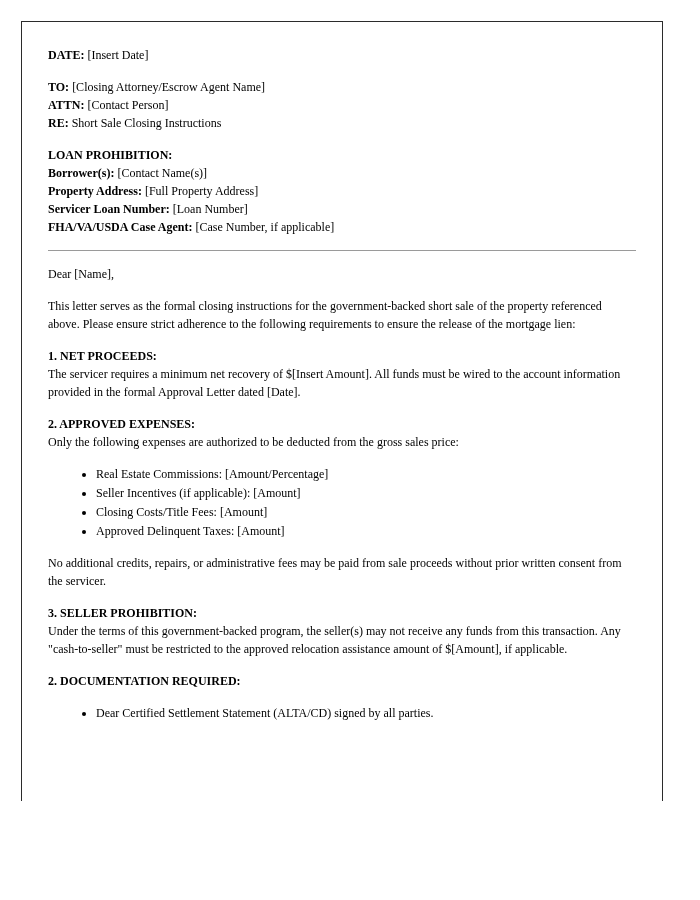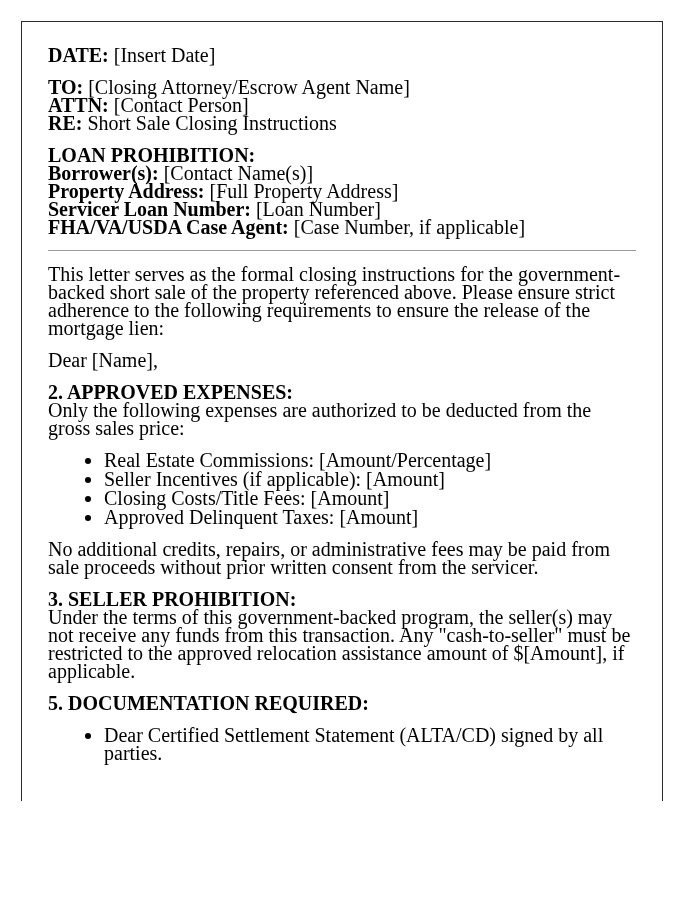--- a/index.html
+++ b/index.html
@@ -12,27 +12,27 @@
   .document {
     position: absolute;
     left: 21px; top: 21px;
     width: 642px; height: 780px;
     border: 1px solid #2b2b2b;
     border-bottom: none;
     padding: 24px 26px 0 26px;
     overflow: hidden;
     background: #ffffff;
     color: #000000;
-    font-size: 20px;
+    font-size: 12px;
     line-height: 18px;
   }
   .document p { margin: 14px 0; }
   .document > p:first-child { margin-top: 0; }
   .document ul { margin: 14px 0; padding-left: 40px; }
-  .document li { margin: 0 0 1px 16px; }
+  .document li { margin: 0 0 1px 8px; }
   strong { font-weight: bold; }
   hr.rule {
     border: none;
     border-top: 1px solid #9a9a9a;
     height: 1px;
     margin: 10px 0;
   }
 </style>
 </head>
 <body>
@@ -60,24 +60,28 @@
     <strong>Property Address:</strong>
     <span>[Full Property Address]</span><br>
     <strong>Servicer Loan Number:</strong>
     <span>[Loan Number]</span><br>
     <strong>FHA/VA/USDA Case Agent:</strong>
     <span>[Case Number, if applicable]</span>
   </p>
 
   <hr class="rule">
 
+  <p>Dear [Name],</p>
+
   <p>This letter serves as the formal closing instructions for the government-backed short sale of the property referenced above. Please ensure strict adherence to the following requirements to ensure the release of the mortgage lien:</p>
 
-  <p>Dear [Name],</p>
-
+  <p>
+    <strong>1. NET PROCEEDS:</strong><br>
+    <span>The servicer requires a minimum net recovery of $[Insert Amount]. All funds must be wired to the account information provided in the formal Approval Letter dated [Date].</span>
+  </p>
 
   <p>
     <strong>2. APPROVED EXPENSES:</strong><br>
     <span>Only the following expenses are authorized to be deducted from the gross sales price:</span>
   </p>
 
   <ul>
     <li>Real Estate Commissions: [Amount/Percentage]</li>
     <li>Seller Incentives (if applicable): [Amount]</li>
     <li>Closing Costs/Title Fees: [Amount]</li>
@@ -85,20 +89,20 @@
   </ul>
 
   <p>No additional credits, repairs, or administrative fees may be paid from sale proceeds without prior written consent from the servicer.</p>
 
   <p>
     <strong>3. SELLER PROHIBITION:</strong><br>
     <span>Under the terms of this government-backed program, the seller(s) may not receive any funds from this transaction. Any "cash-to-seller" must be restricted to the approved relocation assistance amount of $[Amount], if applicable.</span>
   </p>
 
   <p>
-    <strong>5. DOCUMENTATION REQUIRED:</strong><br>
+    <strong>2. DOCUMENTATION REQUIRED:</strong><br>
   </p>
 
   <ul>
     <li>Dear Certified Settlement Statement (ALTA/CD) signed by all parties.</li>
   </ul>
 
 </div>
 
 </body></html>

